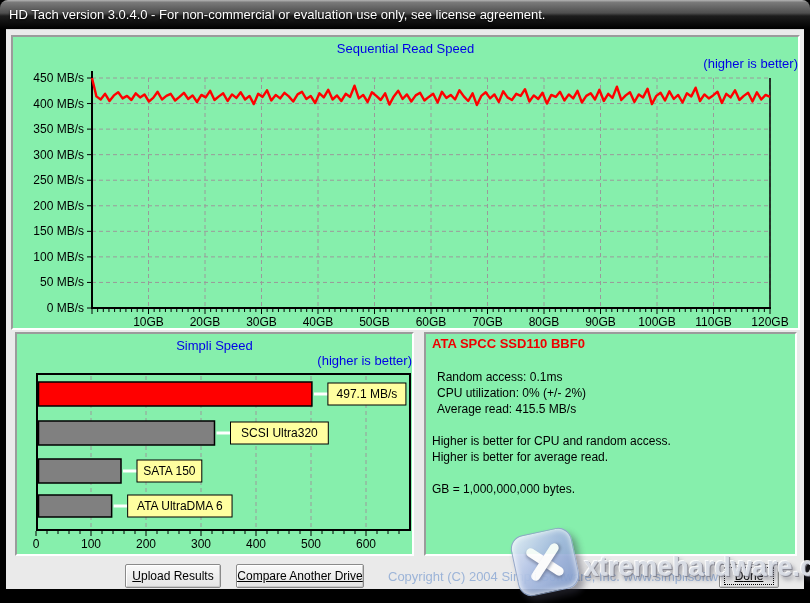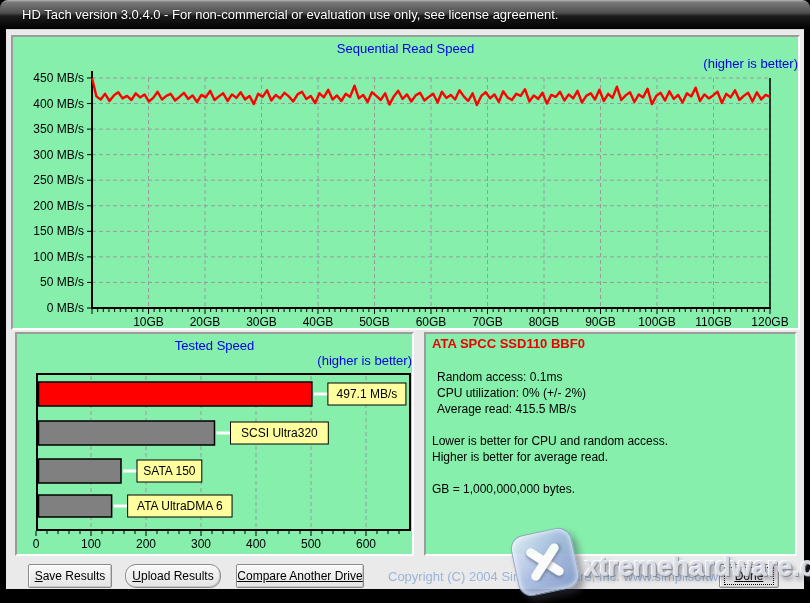--- a/index.html
+++ b/index.html
@@ -3,21 +3,21 @@
 <meta charset="utf-8">
 <style>
   html,body{margin:0;padding:0;}
   body{width:810px;height:603px;position:relative;background:#000;
        font-family:"Liberation Sans",sans-serif;overflow:hidden;}
   .window{position:absolute;inset:0;background:#000;border-radius:8px 8px 4px 4px;}
   .titlebar{position:absolute;left:0;top:0;width:810px;height:29px;
     border-radius:8px 8px 0 0;
     background:linear-gradient(#b5b5b5 0%,#7a7a7a 8%,#4e4e4e 45%,#1d1d1d 55%,#000 100%);
     color:#fff;font-size:13px;line-height:29px;padding-left:0;}
-  .titlebar-text{padding-left:22px;text-shadow:0 1px 2px #000;}
+  .titlebar-text{padding-left:9px;text-shadow:0 1px 2px #000;}
   .client{position:absolute;left:6px;top:29px;width:798px;height:559px;
     background:#eaeaea;border-top:1px solid #d6d6d6;}
   
   .panel{position:absolute;background:#86efac;
     border-top:2px solid #9b9b9b;border-left:2px solid #9b9b9b;
     border-bottom:2px solid #ffffff;border-right:2px solid #ffffff;}
   .top-panel{left:5px;top:5px;width:785px;height:291px;}
   .burst-panel{left:9px;top:302px;width:395px;height:220px;}
   .info-panel{left:418px;top:302px;width:369px;height:220px;}
   .chart-title{position:absolute;left:0;right:0;text-align:center;
@@ -247,21 +247,21 @@
           <line x1="751.35" y1="272" x2="751.35" y2="275" class="tick"></line>
           <line x1="757" y1="272" x2="757" y2="277" class="tick"></line>
           <line x1="79" y1="34" x2="79" y2="272" class="axis"></line>
           <line x1="78" y1="271" x2="758" y2="271" class="axis"></line>
           <line x1="757" y1="41" x2="757" y2="271" class="axis2"></line>
           <polyline points="79.0,41.0 83.4,59.4 87.7,62.5 92.1,56.8 96.5,64.0 100.9,58.4 105.2,55.3 109.6,61.4 114.0,58.9 118.4,63.0 122.7,56.3 127.1,60.4 131.5,57.4 135.9,64.5 140.2,60.9 144.6,54.8 149.0,62.5 153.4,58.9 157.7,56.8 162.1,63.5 166.5,59.9 170.9,55.8 175.2,62.0 179.6,58.4 184.0,65.0 188.4,57.9 192.7,60.4 197.1,53.8 201.5,63.0 205.9,59.4 210.2,56.3 214.6,64.0 219.0,57.4 223.3,60.9 227.7,55.3 232.1,62.5 236.5,58.9 240.8,67.1 245.2,56.8 249.6,59.9 254.0,53.3 258.3,63.5 262.7,57.9 267.1,61.4 271.5,55.8 275.8,59.4 280.2,64.5 284.6,57.4 289.0,54.8 293.3,62.0 297.7,58.9 302.1,66.0 306.5,56.3 310.8,60.4 315.2,52.8 319.6,62.5 324.0,58.4 328.3,64.0 332.7,56.8 337.1,59.9 341.5,48.7 345.8,61.4 350.2,57.9 354.6,65.0 358.9,55.3 363.3,58.9 367.7,63.0 372.1,56.3 376.4,67.6 380.8,59.4 385.2,53.8 389.6,62.0 393.9,57.4 398.3,64.5 402.7,58.4 407.1,55.8 411.4,63.5 415.8,59.9 420.2,56.8 424.6,65.5 428.9,54.8 433.3,60.9 437.7,57.9 442.1,62.5 446.4,53.3 450.8,59.4 455.2,64.0 459.6,56.3 463.9,68.1 468.3,58.9 472.7,55.3 477.1,61.4 481.4,57.4 485.8,65.0 490.2,54.3 494.5,60.4 498.9,63.0 503.3,56.8 507.7,58.9 512.0,52.2 516.4,64.5 520.8,58.4 525.2,62.0 529.5,55.8 533.9,66.6 538.3,57.9 542.7,59.9 547.0,54.8 551.4,63.5 555.8,57.4 560.2,61.4 564.5,53.8 568.9,65.5 573.3,58.9 577.7,56.3 582.0,62.5 586.4,52.8 590.8,64.0 595.2,56.8 599.5,60.9 603.9,49.7 608.3,63.0 612.7,58.4 617.0,55.3 621.4,65.0 625.8,57.4 630.1,60.4 634.5,51.7 638.9,67.1 643.3,58.9 647.6,55.8 652.0,63.5 656.4,54.3 660.8,62.0 665.1,57.9 669.5,65.5 673.9,56.3 678.3,59.4 682.6,50.7 687.0,64.0 691.4,57.4 695.8,61.4 700.1,58.4 704.5,54.8 708.9,66.0 713.3,56.8 717.6,60.4 722.0,53.3 726.4,63.0 730.8,58.9 735.1,55.8 739.5,64.5 743.9,55.3 748.3,62.5 752.6,57.9 757.0,59.9" fill="none" stroke="#ff0000" stroke-width="2.4" stroke-linejoin="round"></polyline>
         </svg>
     </div>
 
     <div class="panel burst-panel">
-      <div class="chart-title t1">Tested Speed</div>
+      <div class="chart-title t1">Simpli Speed</div>
       <div class="chart-title t2">(higher is better)</div>
       <svg id="burst-svg" width="395" height="220">
           <text x="19" y="214" class="lbl" text-anchor="middle">0</text>
           <line x1="74" y1="42" x2="74" y2="194" class="grid"></line>
           <text x="74" y="214" class="lbl" text-anchor="middle">100</text>
           <line x1="129" y1="42" x2="129" y2="194" class="grid"></line>
           <text x="129" y="214" class="lbl" text-anchor="middle">200</text>
           <line x1="184" y1="42" x2="184" y2="194" class="grid"></line>
           <text x="184" y="214" class="lbl" text-anchor="middle">300</text>
           <line x1="239.00000000000003" y1="42" x2="239.00000000000003" y2="194" class="grid"></line>
@@ -322,29 +322,26 @@
           <text x="162.85" y="176" class="lbl" text-anchor="middle">ATA UltraDMA 6</text>
           <rect x="20" y="40" width="373" height="156" fill="none" stroke="#000" stroke-width="2"></rect>
         </svg>
     </div>
 
     <div class="panel info-panel">
       <div class="info-title">ATA SPCC SSD110 BBF0</div>
       <div class="info-line indent" style="top:36px">Random access: 0.1ms</div>
       <div class="info-line indent" style="top:52px">CPU utilization: 0% (+/- 2%)</div>
       <div class="info-line indent" style="top:68px">Average read: 415.5 MB/s</div>
-      <div class="info-line" style="top:100px">Lower is better for CPU and random access.</div>
+      <div class="info-line" style="top:100px">Higher is better for CPU and random access.</div>
       <div class="info-line" style="top:116px">Higher is better for average read.</div>
       <div class="info-line" style="top:148px">GB = 1,000,000,000 bytes.</div>
     </div>
 
-    <div class="btn" style="left:22px;top:534px;width:82px;">
-      <span><span class="u">S</span><span>ave Results</span></span>
-    </div>
-    <div class="btn" style="left:119px;top:534px;width:94px;border-radius:11px;">
+    <div class="btn" style="left:119px;top:534px;width:94px;">
       <span><span class="u">U</span><span>pload Results</span></span>
     </div>
     <div class="btn" style="left:230px;top:534px;width:126px;text-decoration:underline;">
       <span><span class="u">C</span><span>ompare Another Drive</span></span>
     </div>
     <div class="copyright">Copyright (C) 2004 Simpli Software, Inc. www.simplisoftware.com</div>
     <div class="btn" style="left:713px;top:534px;width:58px;">
       <span class="focus-rect"><span class="u">D</span><span>one</span></span>
     </div>
   </div>

